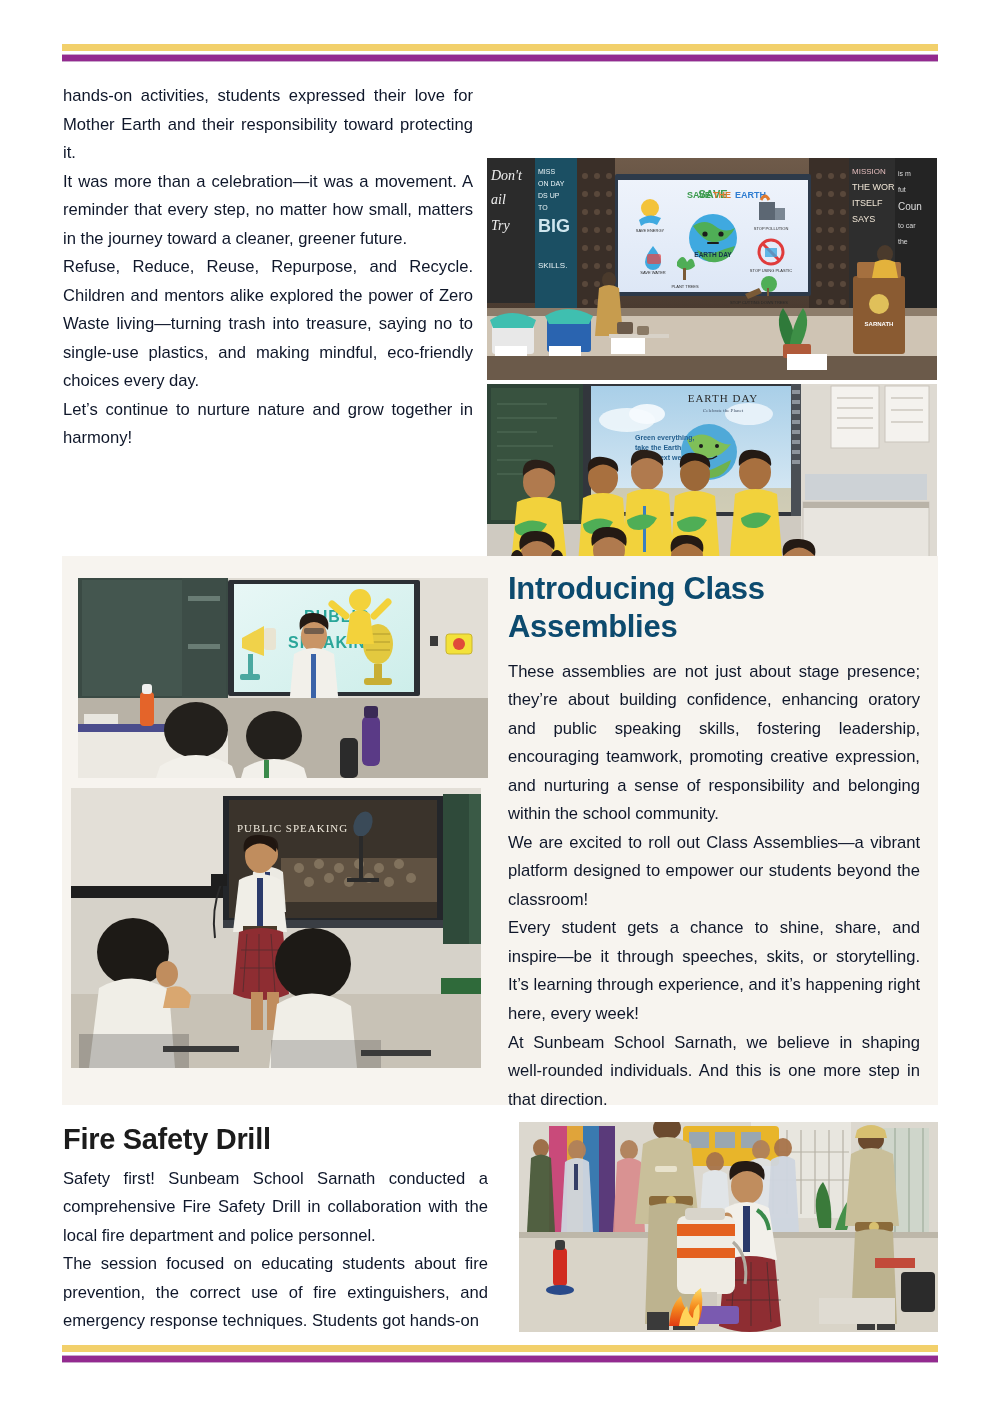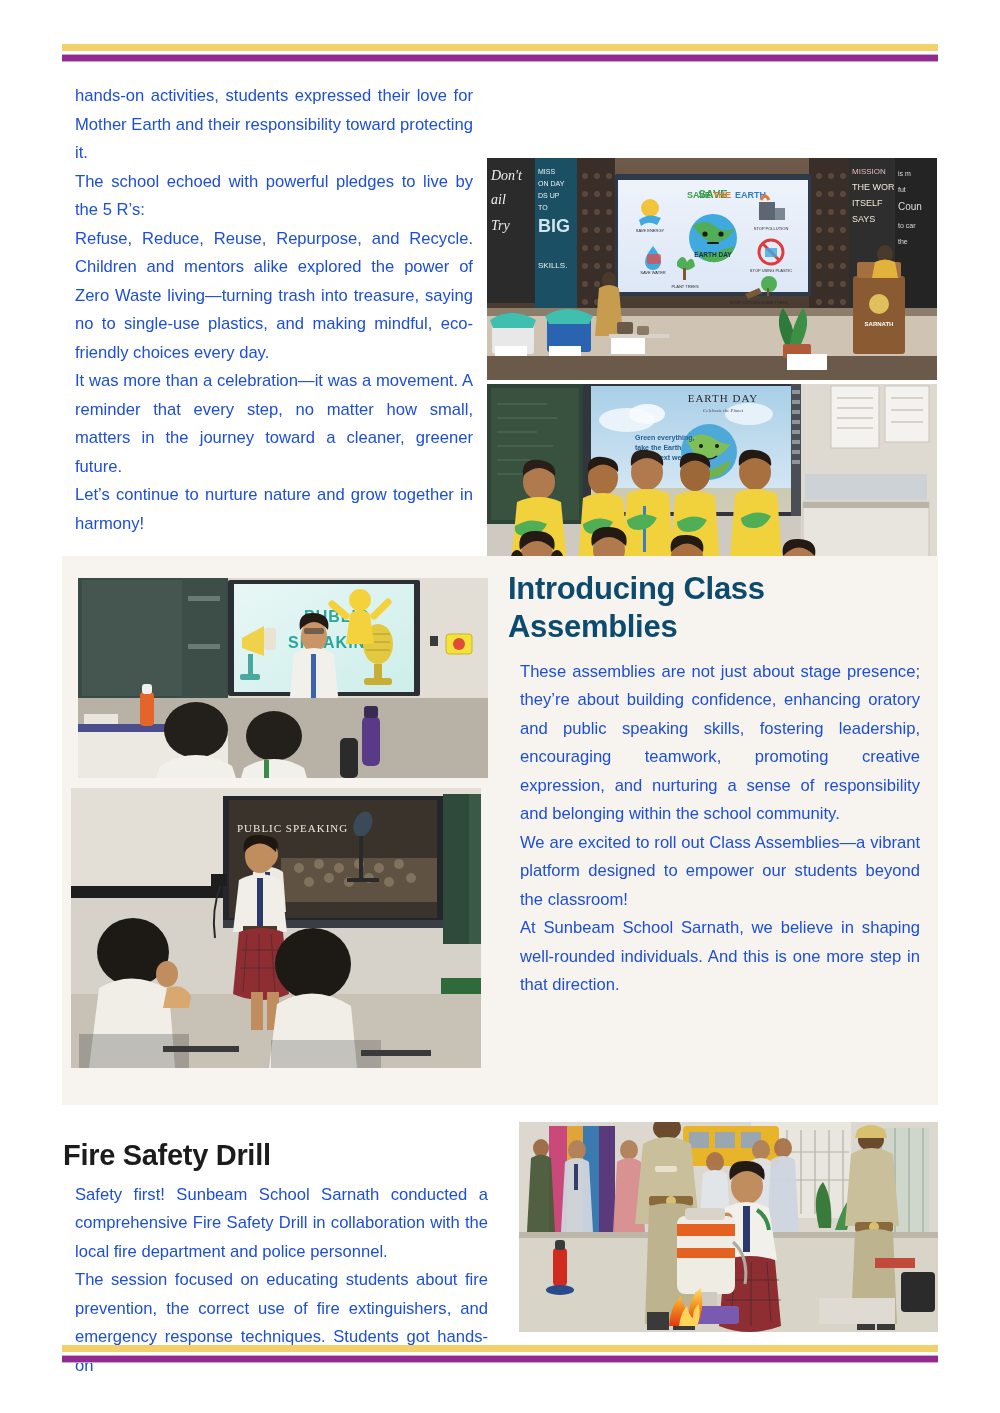--- a/index.html
+++ b/index.html
@@ -57,25 +57,24 @@
 
   .col-text-left {
     position: absolute;
     left: 63px; top: 4px;
     width: 410px;
   }
 
   .body-par {
     font-size: 16.6px;
     line-height: 1.72;
-    color: #1d4ed8;
+    color: #0f172a;
     text-align: justify;
     text-justify: inter-word;
     margin-bottom: 0px;
-    margin-left: 12px;
   }
   .body-par.last-line-natural { text-align-last: left; }
 
   .photo {
     position: absolute;
     background: #22c55e;
     overflow: hidden;
   }
   .photo > svg { display: block; width: 100%; height: 100%; }
 
@@ -110,21 +109,21 @@
 
   
   .section-fire {
     position: absolute;
     left: 0; top: 1122px;
     width: 1000px; height: 215px;
   }
 
   .fire-text {
     position: absolute;
-    left: 63px; top: 16px;
+    left: 63px; top: 0px;
     width: 425px;
   }
 
   .heading-mid {
     font-size: 29px;
     font-weight: 800;
     letter-spacing: -0.3px;
     line-height: 1.2;
     color: #1c1c1c;
     margin-bottom: 8px;
@@ -140,23 +139,22 @@
   <div class="rule-band top">
     <div class="rule-gold"></div>
     <div class="rule-gap"></div>
     <div class="rule-purple"></div>
   </div>
 
   <div class="section-earthday">
 
     <div class="col-text-left">
       <p class="body-par">hands-on activities, students expressed their love for Mother Earth and their responsibility toward protecting it.</p>
-      <p class="body-par last-line-natural">The school echoed with powerful pledges to live by the 5 R’s:</p>
+      <p class="body-par">It was more than a celebration—it was a movement. A reminder that every step, no matter how small, matters in the journey toward a cleaner, greener future.</p>
       <p class="body-par">Refuse, Reduce, Reuse, Repurpose, and Recycle. Children and mentors alike explored the power of Zero Waste living—turning trash into treasure, saying no to single-use plastics, and making mindful, eco-friendly choices every day.</p>
-      <p class="body-par">It was more than a celebration—it was a movement. A reminder that every step, no matter how small, matters in the journey toward a cleaner, greener future.</p>
       <p class="body-par">Let’s continue to nurture nature and grow together in harmony!</p>
     </div>
 
     <div class="photo" id="photo-earthday-stage">
       <svg viewBox="0 0 450 222" preserveAspectRatio="none">
         <defs>
           <linearGradient id="gStageWall" x1="0" y1="0" x2="0" y2="1">
             <stop offset="0" stop-color="#6f5b4a"></stop>
               <stop offset="1" stop-color="#4a3b30"></stop>
           </linearGradient>
@@ -629,20 +627,21 @@
         <rect x="92" y="258" width="76" height="6" fill="#3a3a3a"></rect>
         <rect x="290" y="262" width="70" height="6" fill="#3a3a3a"></rect>
         <rect x="370" y="190" width="40" height="16" fill="#2f6a3a"></rect>
       </svg>
     </div>
 
     <div class="assemblies-text">
       <h2 class="heading-big">Introducing Class Assemblies</h2>
       <p class="body-par">These assemblies are not just about stage presence; they’re about building confidence, enhancing oratory and public speaking skills, fostering leadership, encouraging teamwork, promoting creative expression, and nurturing a sense of responsibility and belonging within the school community.</p>
       <p class="body-par">We are excited to roll out Class Assemblies—a vibrant platform designed to empower our students beyond the classroom!</p>
+      <p class="body-par">Every student gets a chance to shine, share, and inspire—be it through speeches, skits, or storytelling. It’s learning through experience, and it’s happening right here, every week!</p>
       <p class="body-par">At Sunbeam School Sarnath, we believe in shaping well-rounded individuals. And this is one more step in that direction.</p>
     </div>
   </div>
 
   <div class="section-fire">
     <div class="fire-text">
       <h2 class="heading-mid">Fire Safety Drill</h2>
       <p class="body-par">Safety first! Sunbeam School Sarnath conducted a comprehensive Fire Safety Drill in collaboration with the local fire department and police personnel.</p>
       <p class="body-par">The session focused on educating students about fire prevention, the correct use of fire extinguishers, and emergency response techniques. Students got hands-on</p>
     </div>

